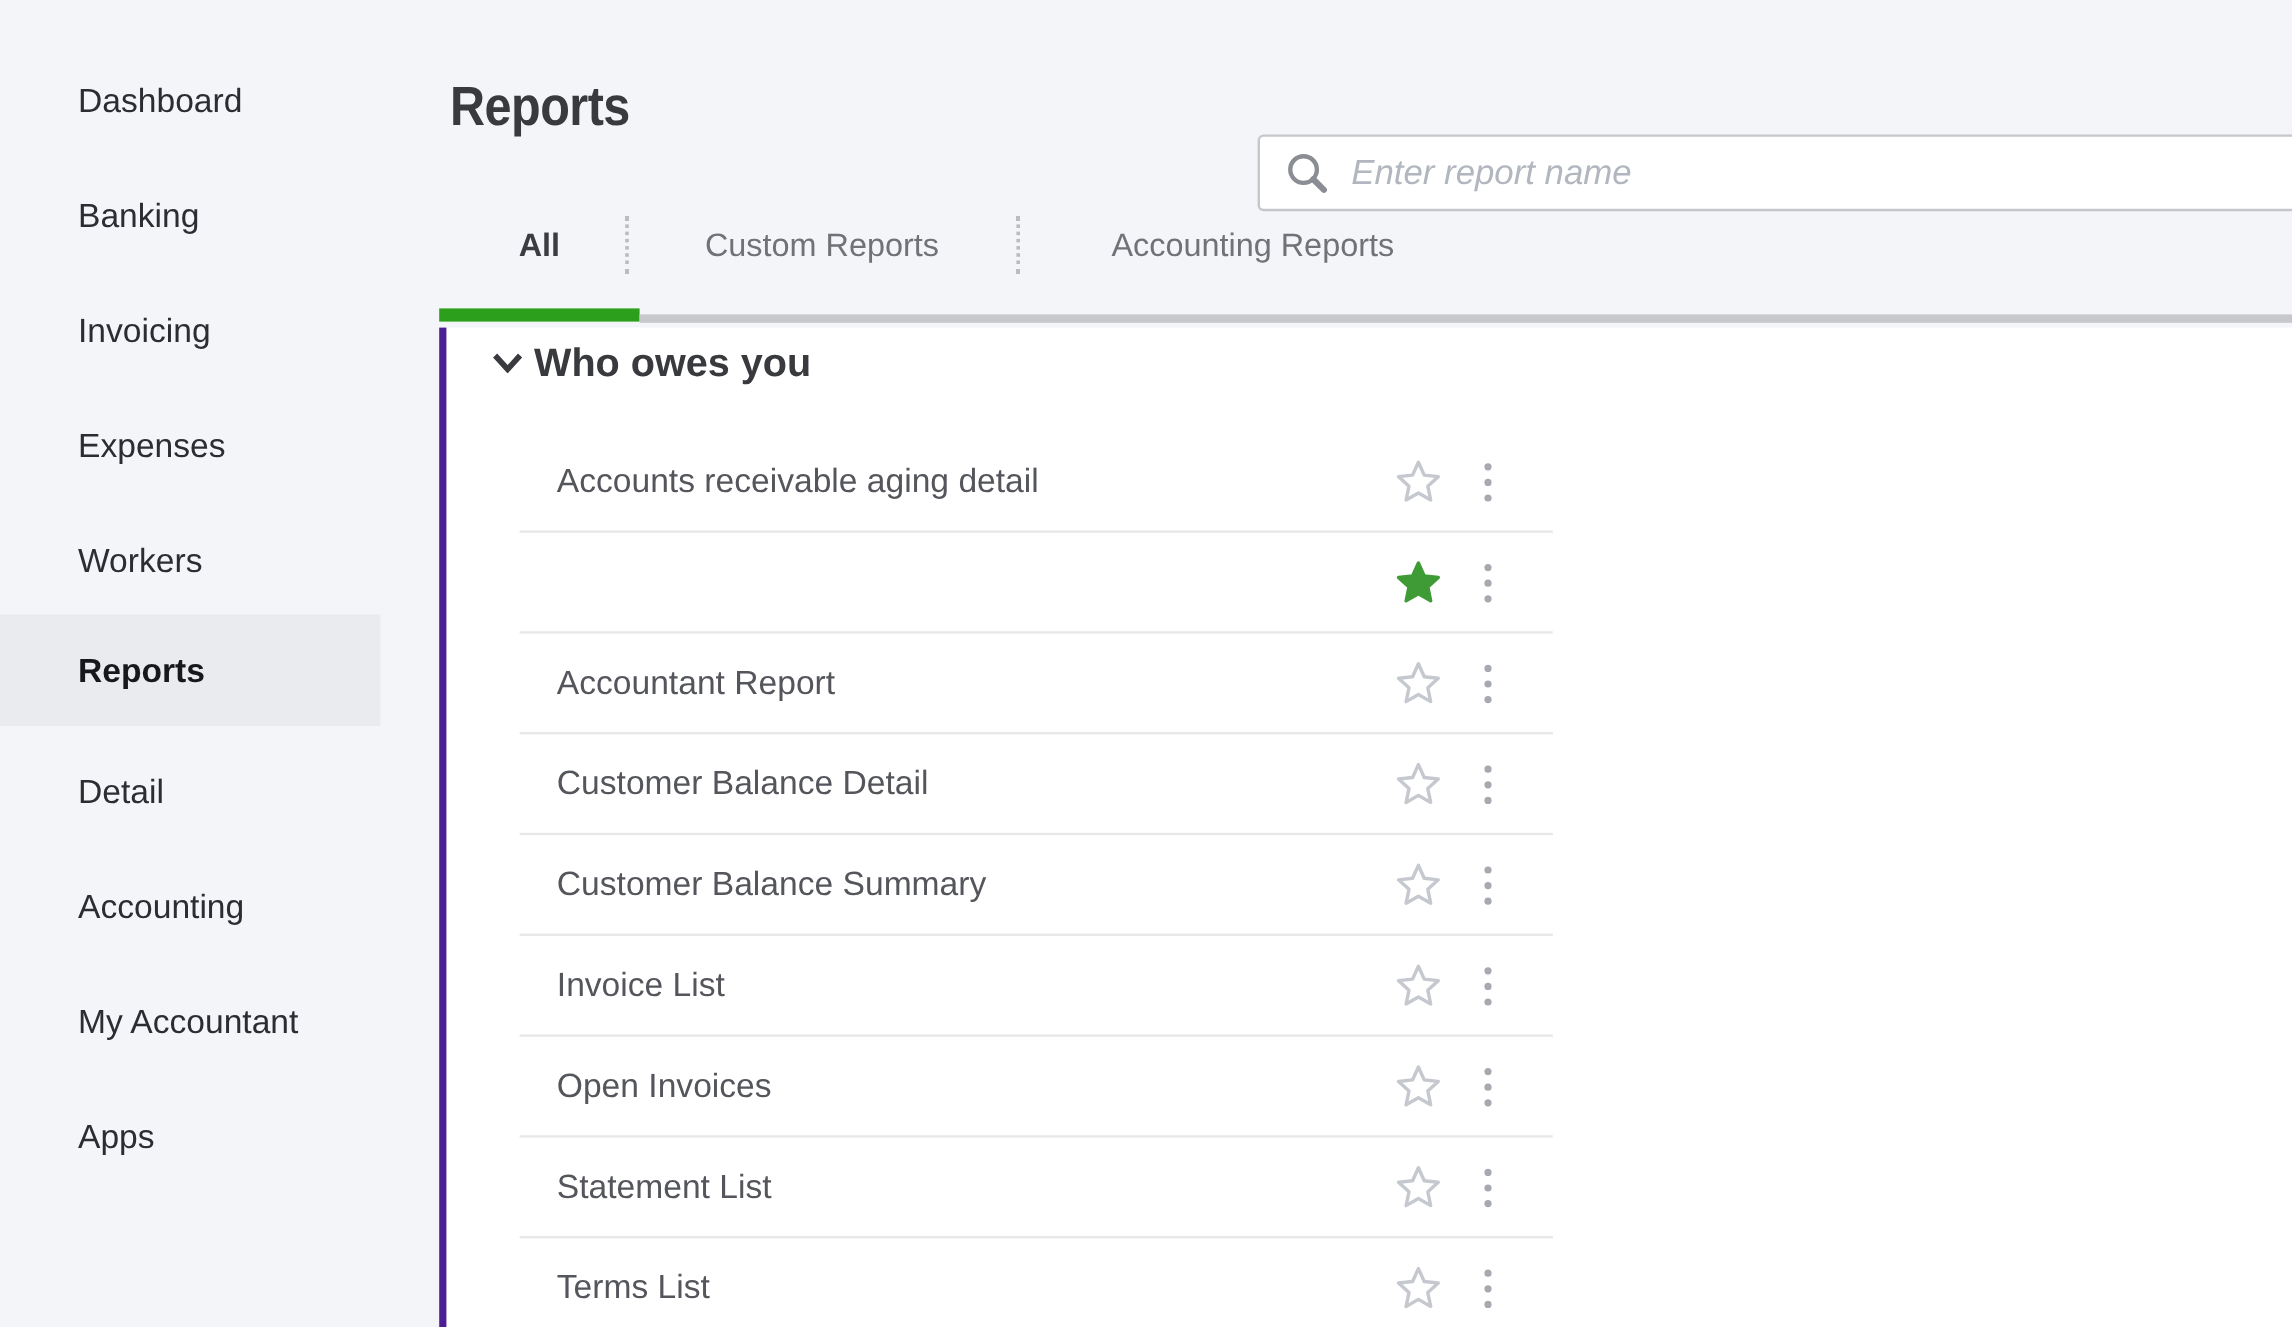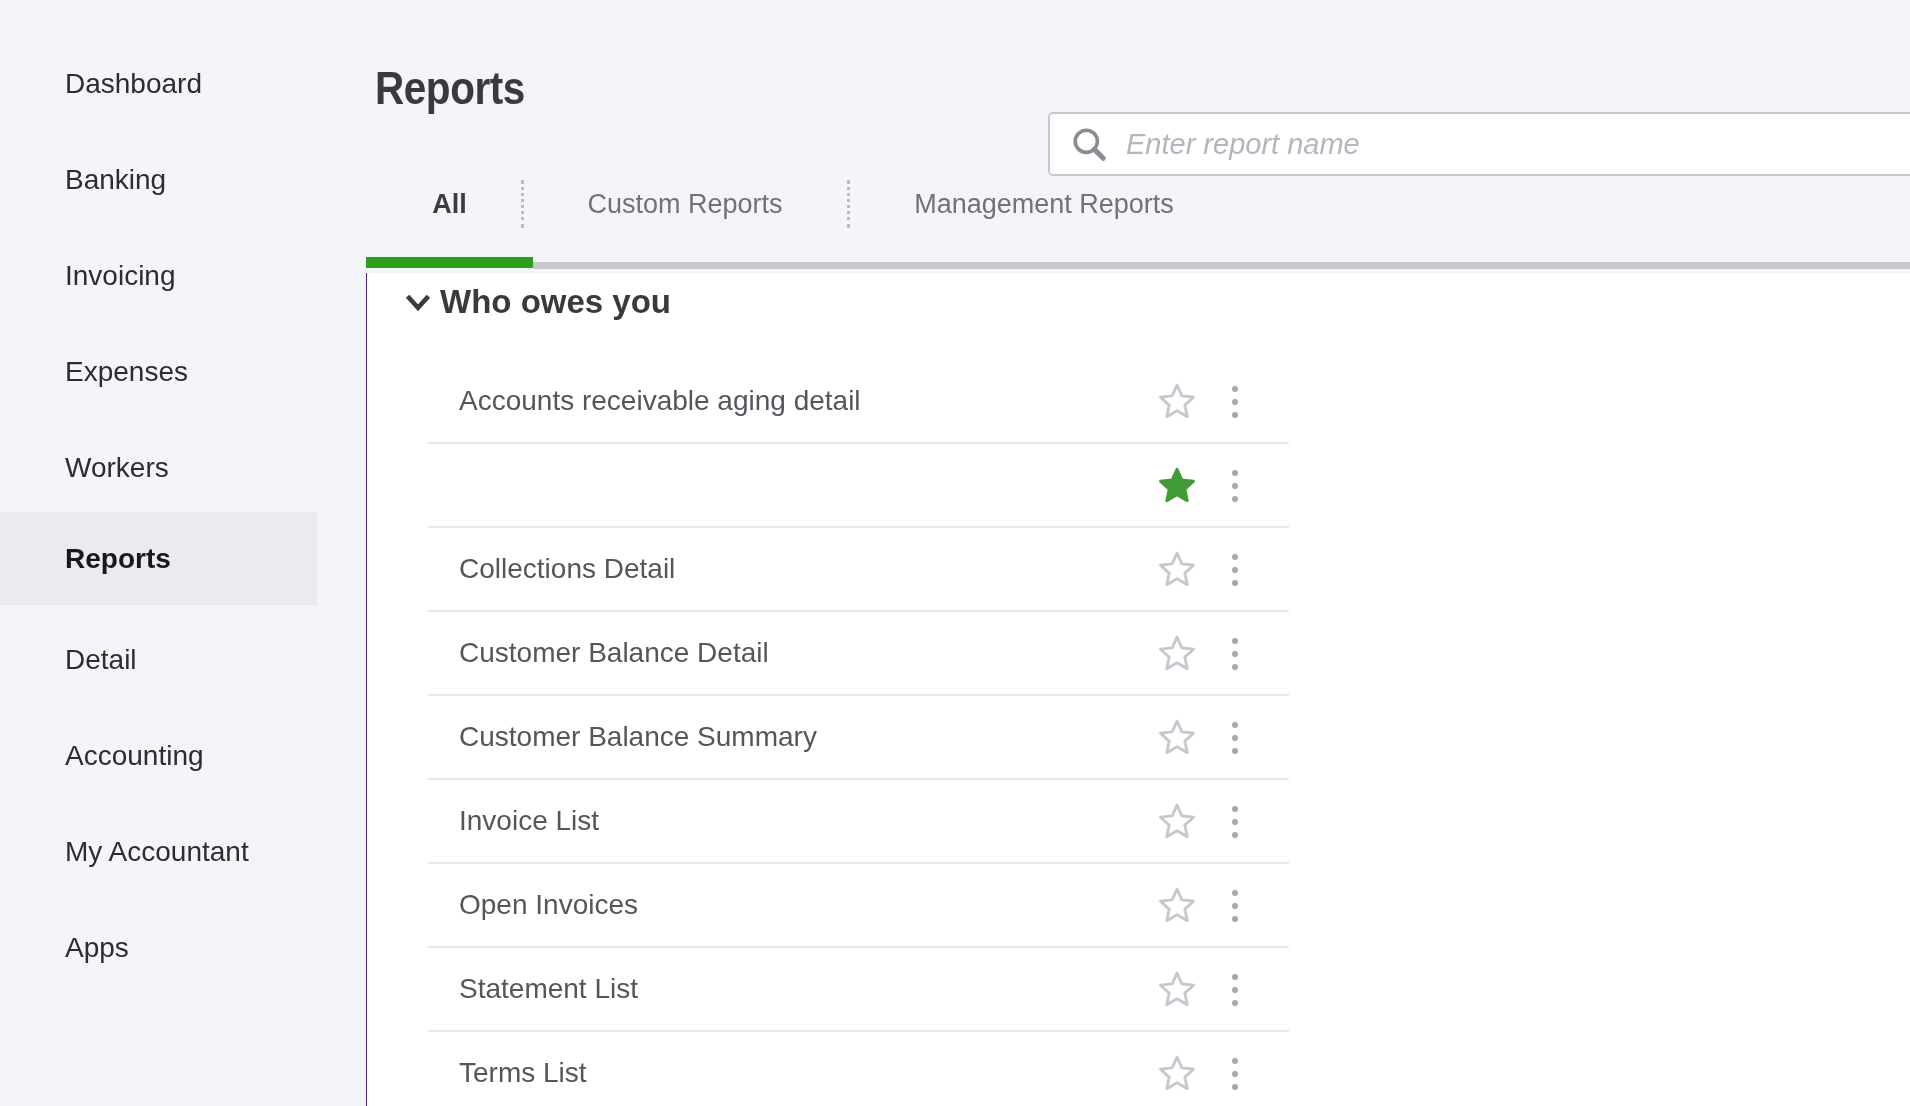--- a/index.html
+++ b/index.html
@@ -59,21 +59,21 @@
   .tab-custom{left:522px;width:326px;}
   .tab-mgmt{left:848px;width:392px;}
   .tab-sep{position:absolute;top:180px;height:48px;width:0;border-left:3px dotted #b9bcc1;}
   .tab-sep1{left:521px;}
   .tab-sep2{left:847px;}
   .underline-active{position:absolute;left:366px;top:257px;width:167px;height:11px;background:var(--accent-green);}
   .underline-rest{position:absolute;left:533px;right:0;top:262px;height:7px;background:var(--line-gray);}
   
   .panel{
     position:absolute;left:366px;top:273px;width:1544px;height:833px;
-    background:var(--panel-white);border-left:1px solid #4c1d95;box-sizing:border-box;
+    background:var(--panel-white);border-left:6px solid #4c1d95;box-sizing:border-box;
   }
   .section-header{
     position:absolute;left:38px;top:10px;height:38px;
     display:flex;align-items:center;cursor:pointer;
   }
   .section-header svg{margin-right:9px;}
   .section-title{font-size:33px;font-weight:700;color:var(--title-text);white-space:nowrap;}
   .report-row{
     position:absolute;left:61px;width:861px;height:84px;box-sizing:border-box;
     border-bottom:2px solid var(--row-sep);
@@ -120,21 +120,21 @@
     <circle cx="10.3" cy="10.3" r="7" stroke="#8a8d93" stroke-width="2.3"></circle>
     <line x1="15.4" y1="15.4" x2="21" y2="21" stroke="#8a8d93" stroke-width="3.2" stroke-linecap="round"></line>
   </svg>
   <input class="search-input" type="text" placeholder="Enter report name" style="">
 </div>
 
 <div class="tab tab-all active">All</div>
 <div class="tab-sep tab-sep1"></div>
 <div class="tab tab-custom">Custom Reports</div>
 <div class="tab-sep tab-sep2"></div>
-<div class="tab tab-mgmt">Management Reports</div>
+<div class="tab tab-mgmt">Accounting Reports</div>
 <div class="underline-active"></div>
 <div class="underline-rest"></div>
 
 <section class="panel">
 
   <div class="section-header">
     <svg width="26" height="17" viewBox="0 0 20 12" fill="none">
       <path d="M2 1.2 L10 10 L18 1.2" stroke="#3a3b3f" stroke-width="3.6" fill="none"></path>
     </svg>
     <span class="section-title">Who owes you</span>
@@ -165,21 +165,21 @@
     <button class="kebab-btn">
       <svg width="8" height="34" viewBox="0 0 8 34">
           <circle cx="4" cy="4" r="3" fill="#a6a9b0"></circle>
           <circle cx="4" cy="17" r="3" fill="#a6a9b0"></circle>
           <circle cx="4" cy="30" r="3" fill="#a6a9b0"></circle>
         </svg>
     </button>
   </div>
 
   <div class="report-row r2">
-    <span class="report-link">Collections Detail</span>
+    <span class="report-link">Accountant Report</span>
     <button class="star-btn">
       <svg width="38" height="36" viewBox="0 0 24 22">
           <polygon points="12,1 15.06,7.79 22.46,8.6 16.95,13.61 18.47,20.9 12,17.2 5.53,20.9 7.05,13.61 1.54,8.6 8.94,7.79"></polygon>
         </svg>
     </button>
     <button class="kebab-btn">
       <svg width="8" height="34" viewBox="0 0 8 34">
           <circle cx="4" cy="4" r="3" fill="#a6a9b0"></circle>
           <circle cx="4" cy="17" r="3" fill="#a6a9b0"></circle>
           <circle cx="4" cy="30" r="3" fill="#a6a9b0"></circle>

